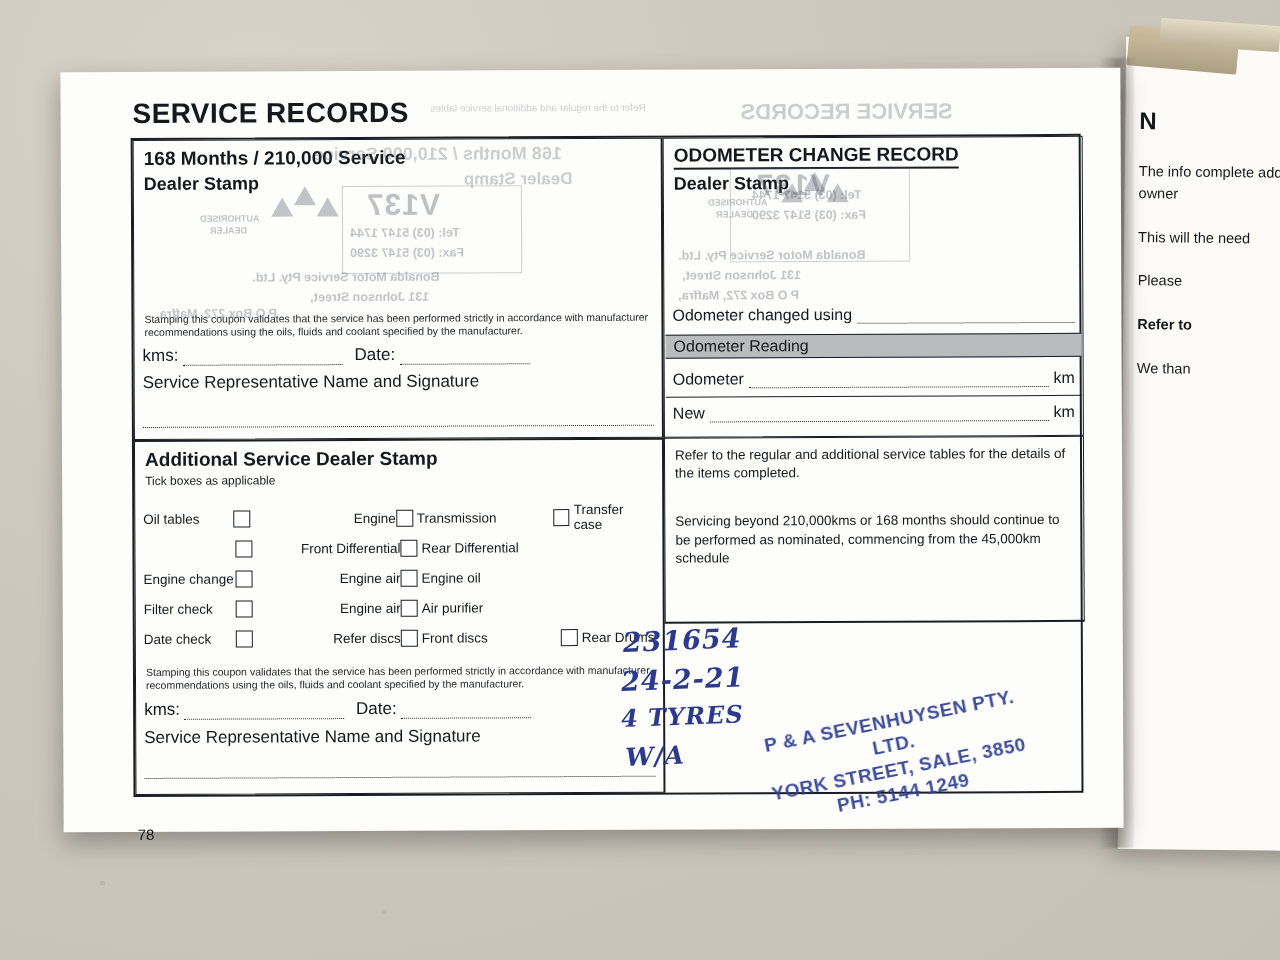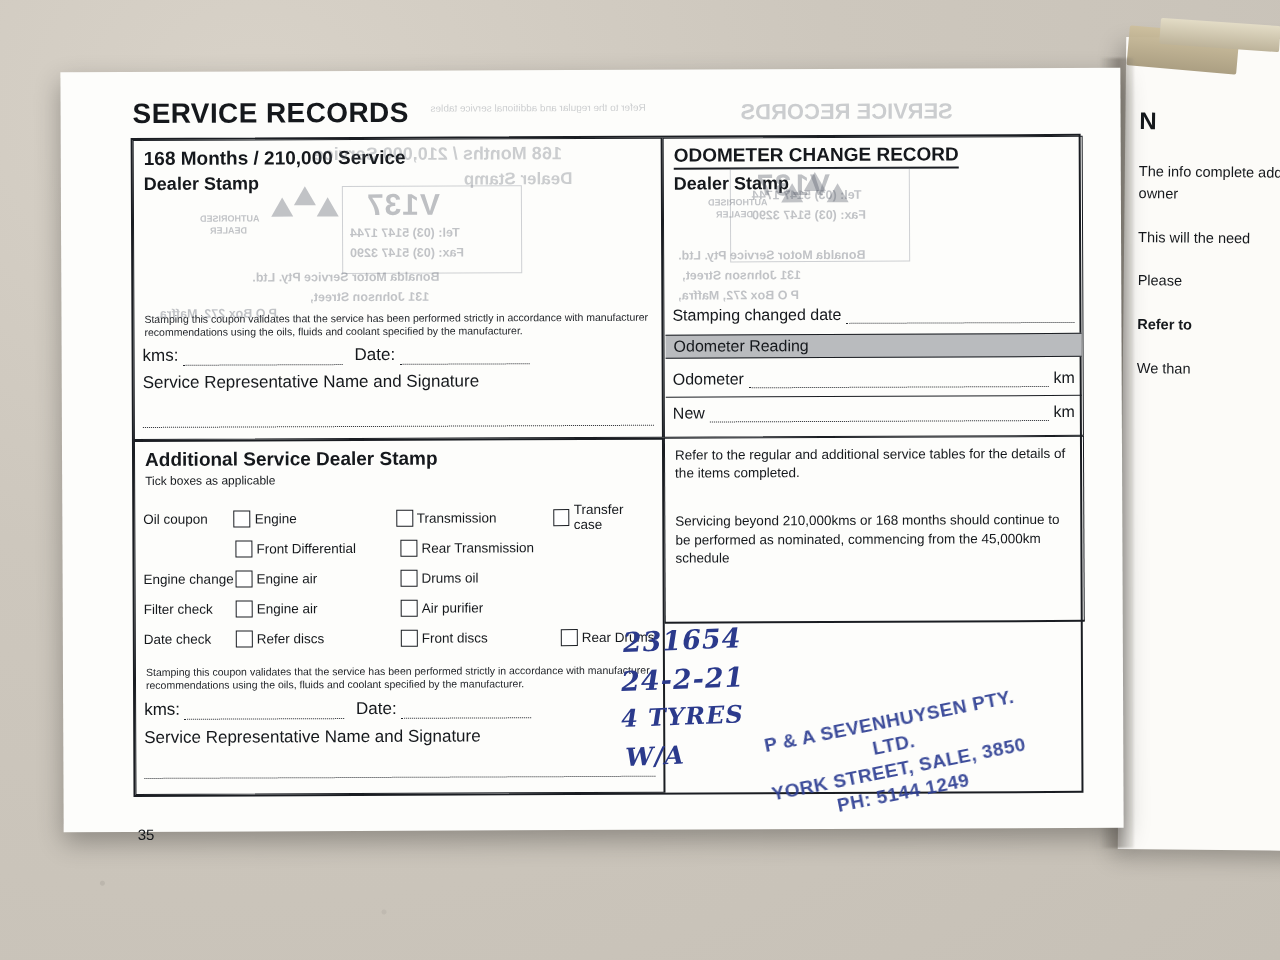--- a/index.html
+++ b/index.html
@@ -151,21 +151,21 @@
 
   
   .ticks { position: absolute; left: 8px; top: 62px; right: 8px; font-size: 13.5px; }
   .tickrow { display: flex; align-items: center; height: 30px; }
   .lbl { width: 92px; font-size: 13.5px; }
   .opt { display: flex; align-items: center; gap: 4px; }
   .opt .bx {
     width: 17px; height: 17px; border: 1.6px solid #1a1d22; background: #fff;
     display: inline-block;
   }
-  .c1 { width: 165px; }
+  .c1 { width: 165px; justify-content: space-between; }
   .c2 { width: 160px; }
 
   .odo-band {
     position: absolute; left: 1px; right: 1px;
     background: #b9bbbe; border-top: 1.5px solid #1a1d22; border-bottom: 1.5px solid #1a1d22;
     font-size: 16px; padding: 2px 8px; font-weight: normal;
   }
   .odo-row { position: absolute; left: 8px; right: 8px; font-size: 16px;
              display: flex; align-items: flex-end; gap: 5px; }
   .rowrule { position: absolute; left: 1px; right: 1px; border-bottom: 1.5px solid #1a1d22; }
@@ -286,21 +286,21 @@
         <div class="tri" style="left:160px; top:50px; transform:rotate(240deg);"></div>
         <div class="stamp-ghost" style="left:44px; top:58px; font-size:9px;">AUTHORISED</div>
         <div class="stamp-ghost" style="left:52px; top:70px; font-size:9px;">DEALER</div>
         <div class="stamp-ghost" style="left:88px; top:48px;">Tel: (03) 5147 1744</div>
         <div class="stamp-ghost" style="left:88px; top:68px;">Fax: (03) 5147 3290</div>
         <div class="stamp-ghost" style="left:14px; top:108px;">Bonalda Motor Service Pty. Ltd.</div>
         <div class="stamp-ghost" style="left:18px; top:128px;">131 Johnson Street,</div>
         <div class="stamp-ghost" style="left:14px; top:148px;">P O Box 272, Maffra,</div>
 
         <div class="odo-row" style="top:168px;">
-          <span>Stamping changed date</span>
+          <span>Odometer changed using</span>
           <span class="dots" style="flex:1; height:15px;"></span>
         </div>
 
         <div class="odo-band" style="top:196px;">Odometer Reading</div>
 
         <div class="odo-row" style="top:232px;">
           <span>Odometer</span>
           <span class="dots" style="flex:1; height:15px;"></span>
           <span>km</span>
         </div>
@@ -313,21 +313,21 @@
         </div>
       </div>
 
       <div class="cell bl">
         <div class="hdr">Additional Service Dealer Stamp</div>
         <div style="font-size:12px; margin-left:2px;">Tick boxes as applicable</div>
 
         <div class="ticks">
 
           <div class="tickrow">
-            <span class="lbl">Oil coupon</span>
+            <span class="lbl">Oil tables</span>
             <span class="opt c1">
               <span class="bx"></span>
               <span>Engine</span>
             </span>
             <span class="opt c2">
               <span class="bx"></span>
               <span>Transmission</span>
             </span>
             <span class="opt">
               <span class="bx"></span>
@@ -336,33 +336,33 @@
           </div>
 
           <div class="tickrow">
             <span class="lbl"></span>
             <span class="opt c1">
               <span class="bx"></span>
               <span>Front Differential</span>
             </span>
             <span class="opt c2">
               <span class="bx"></span>
-              <span>Rear Transmission</span>
+              <span>Rear Differential</span>
             </span>
           </div>
 
           <div class="tickrow">
             <span class="lbl">Engine change</span>
             <span class="opt c1">
               <span class="bx"></span>
               <span>Engine air</span>
             </span>
             <span class="opt c2">
               <span class="bx"></span>
-              <span>Drums oil</span>
+              <span>Engine oil</span>
             </span>
           </div>
 
           <div class="tickrow">
             <span class="lbl">Filter check</span>
             <span class="opt c1">
               <span class="bx"></span>
               <span>Engine air</span>
             </span>
             <span class="opt c2">
@@ -402,21 +402,21 @@
       </div>
 
       <div class="cell br" style="border-top:1px solid #1a1d22; border-bottom:none; height:185px;">
         <div class="refer">Refer to the regular and additional service tables for the details of the items completed.</div>
         <div class="refer" style="margin-top:30px;">Servicing beyond 210,000kms or 168 months should continue to be performed as nominated, commencing from the 45,000km schedule</div>
         <div style="position:absolute; left:-1px; right:-1px; top:183px; border-bottom:2px solid #1a1d22;"></div>
       </div>
 
     </div>
 
-    <div class="pageno">35</div>
+    <div class="pageno">78</div>
   </div>
 
   <div class="hand hw1" style="left:560px; top:555px;">231654</div>
   <div class="hand hw1" style="left:558px; top:594px;">24-2-21</div>
   <div class="hand hw1" style="left:558px; top:632px; font-size:24px;">4 TYRES</div>
   <div class="hand hw1" style="left:562px; top:672px; font-size:25px;">W/A</div>
 
   <div class="rubber">
     <div class="l1">P &amp; A SEVENHUYSEN PTY. LTD.</div>
     <div class="l2">YORK STREET, SALE, 3850</div>

